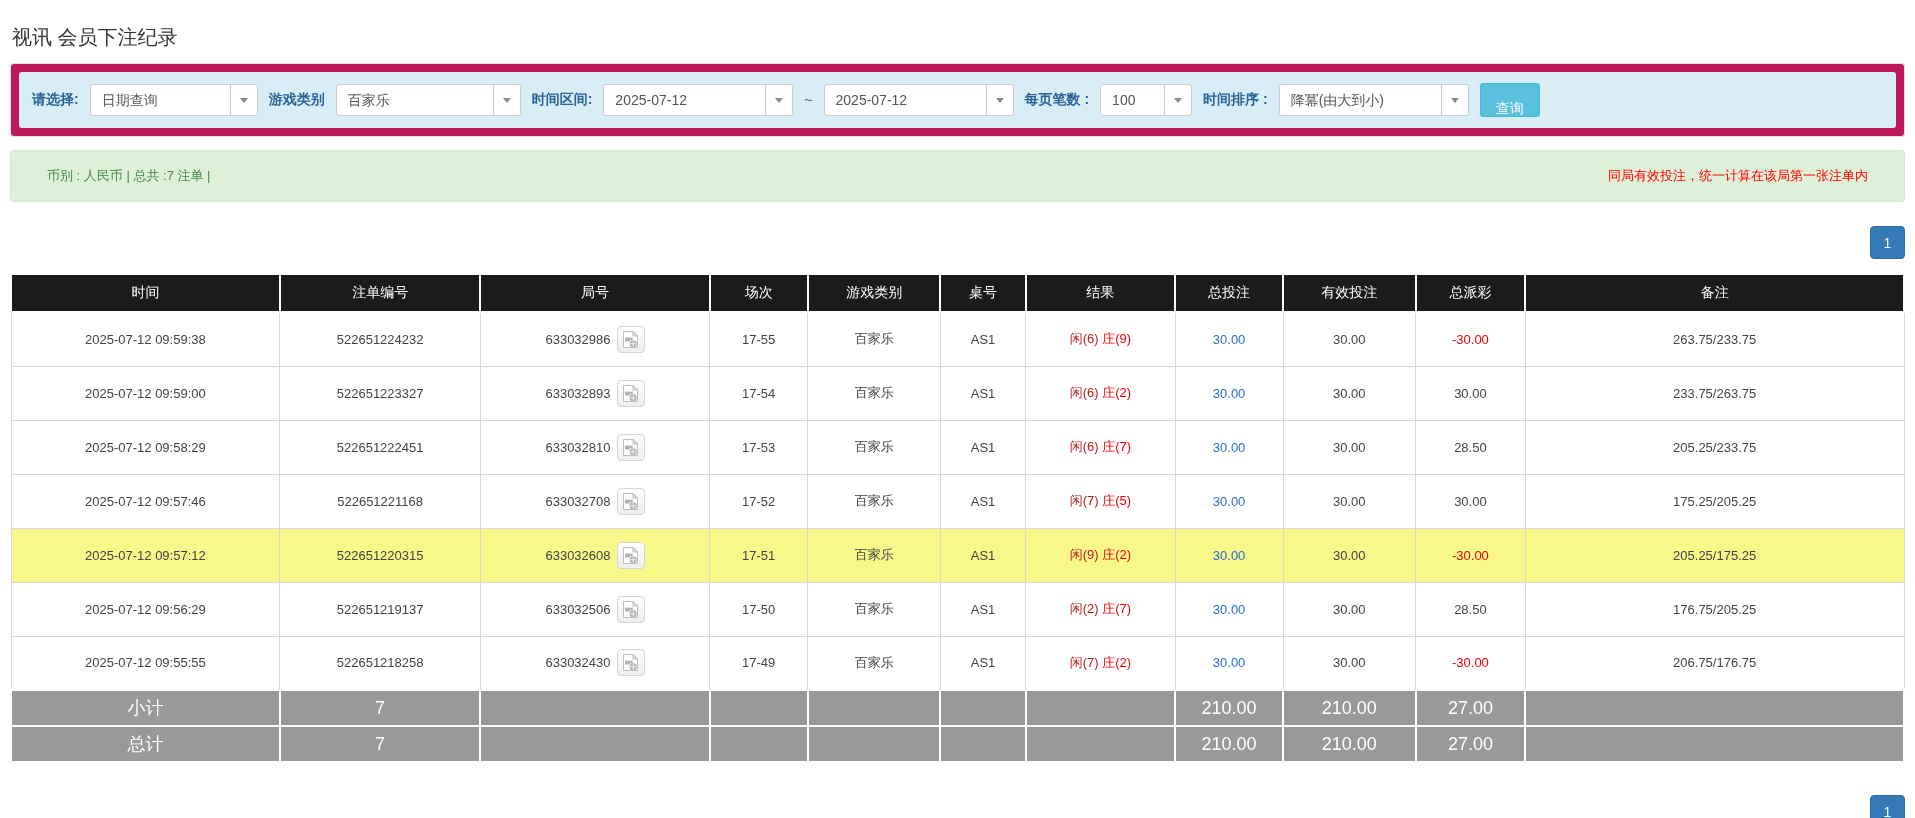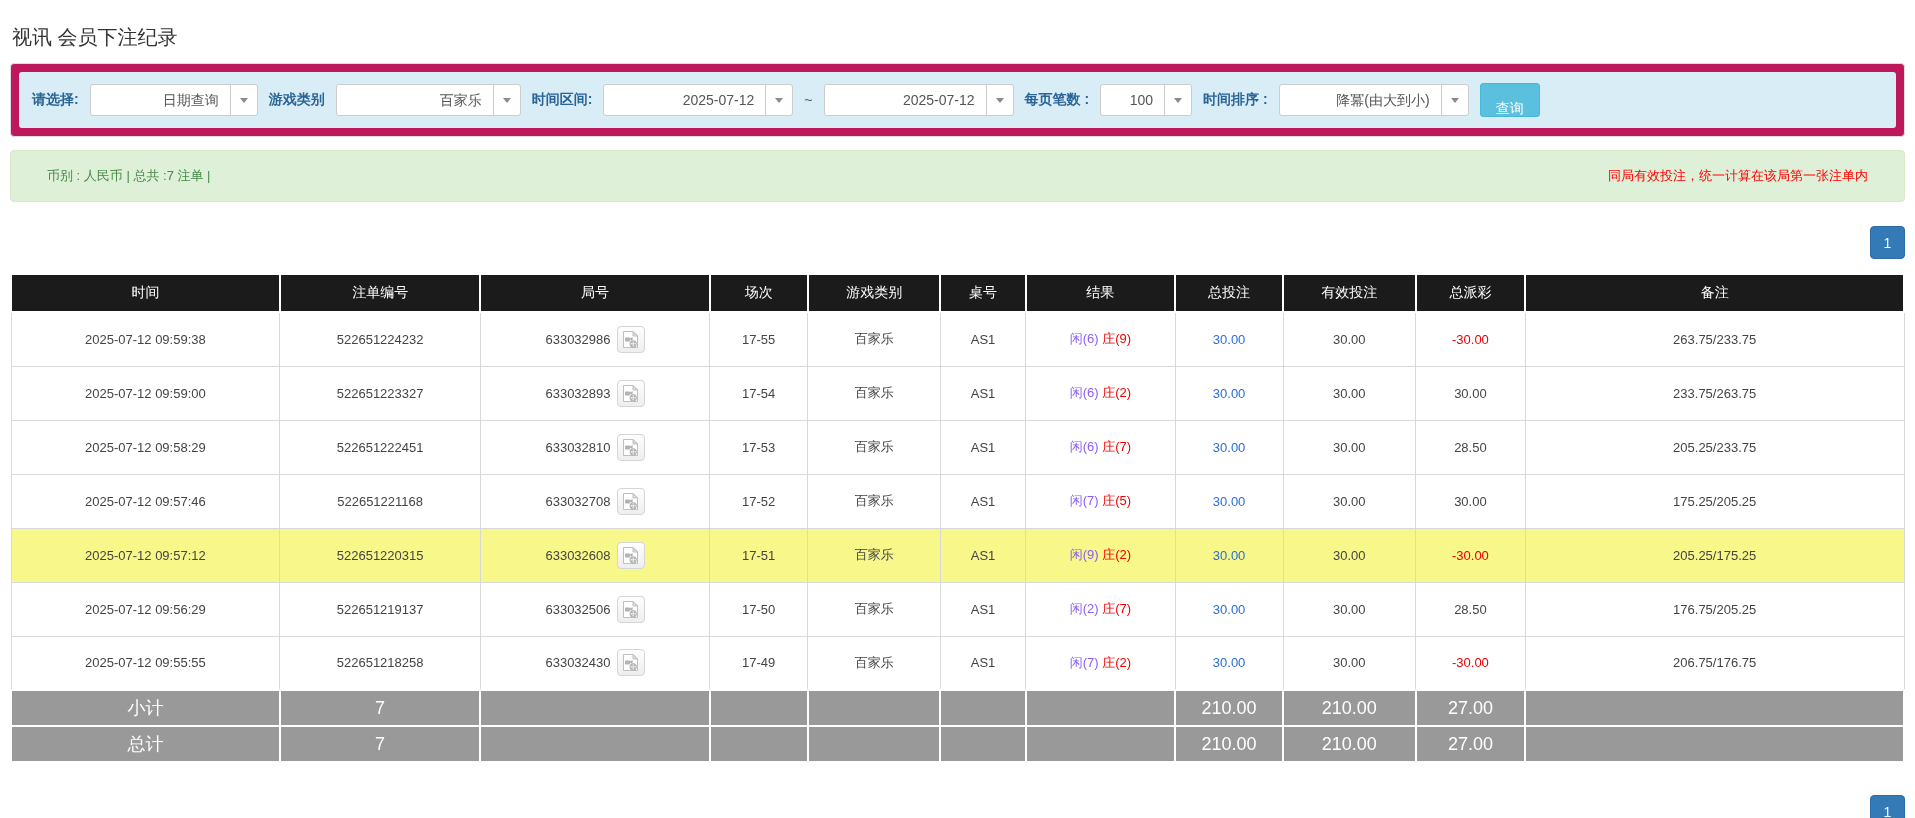--- a/index.html
+++ b/index.html
@@ -10,21 +10,21 @@
   }
   .wrap { padding: 0 10px; }
 
   .page-title { font-size:20px; font-weight:400; color:#333; margin:24px 2px 12px; }
 
   
   .filter-panel { border:1px solid #ddd; border-radius:4px; padding:8px; margin-bottom:13px; background:#be185d; }
   .filter-bar { background:#d9edf7; border-radius:3px; padding:11px 13px; display:flex; align-items:center; gap:11px; }
   .flabel { color:#2a6496; font-weight:bold; font-size:14px; white-space:nowrap; }
   .combo { display:flex; background:#fff; border:1px solid #ccc; border-radius:3px; height:32px; align-items:stretch; cursor:pointer; }
-  .combo .val { padding:0 11px; line-height:30px; color:#555; flex:1; font-size:14px; white-space:nowrap; overflow:hidden; text-align:right; }
+  .combo .val { padding:0 11px; line-height:30px; color:#555; flex:1; font-size:14px; white-space:nowrap; overflow:hidden; text-align:left; }
   .combo .arrow { width:27px; border-left:1px solid #ccc; display:flex; align-items:center; justify-content:center; }
   .caret { width:0; height:0; border-left:4px solid transparent; border-right:4px solid transparent; border-top:5px solid #8a8a8a; }
   .tilde { color:#555; font-size:14px; }
   .btn-query { background:#5bc0de; border:1px solid #46b8da; color:#fff; border-radius:3px; height:34px; padding:16px 15px; font-size:14px; cursor:pointer; }
 
   
   .alert-bar { background:#dff0d8; border:1px solid #d6e9c6; border-radius:4px; padding:16px 36px;
                display:flex; justify-content:space-between; align-items:center; font-size:13px; color:#468847; margin-bottom:24px;text-align:center; }
   .alert-note { color:#ff0000; }
 
@@ -38,21 +38,21 @@
   table.records { width:100%; border-collapse:collapse; table-layout:fixed; }
   table.records th { background:#1b1b1b; color:#fff; font-size:14px; font-weight:normal; padding:9px 3px; border:2px solid #fff; white-space:nowrap; }
   table.records td { border:1px solid #d9d9d9; text-align:center; font-size:13px; color:#444; height:54px; padding:2px 4px; background:#fff; }
   tr.hl td { background:#f7f78a; }
   tr.summary td { background:#999999; color:#fff; border:2px solid #fff; height:36px; font-size:18px; }
 
   .round-num { vertical-align:middle; }
   .icon-btn { display:inline-flex; align-items:center; justify-content:center; width:28px; height:27px;
               border:1px solid #d5d5d5; border-radius:4px; background:linear-gradient(#fefefe,#eeeeee);
               vertical-align:middle; margin-left:6px; cursor:pointer; padding:0; }
-  .player { color:#8b5cf6; }
+  .player { color:#b91c1c; }
   .banker { color:#ee0000; }
   .link { color:#2b6fd4; cursor:pointer; }
   .neg { color:#ee0000; }
 </style>
 </head>
 <body>
 
 <div class="wrap">
 
   <div class="page-title">视讯 会员下注纪录</div>

